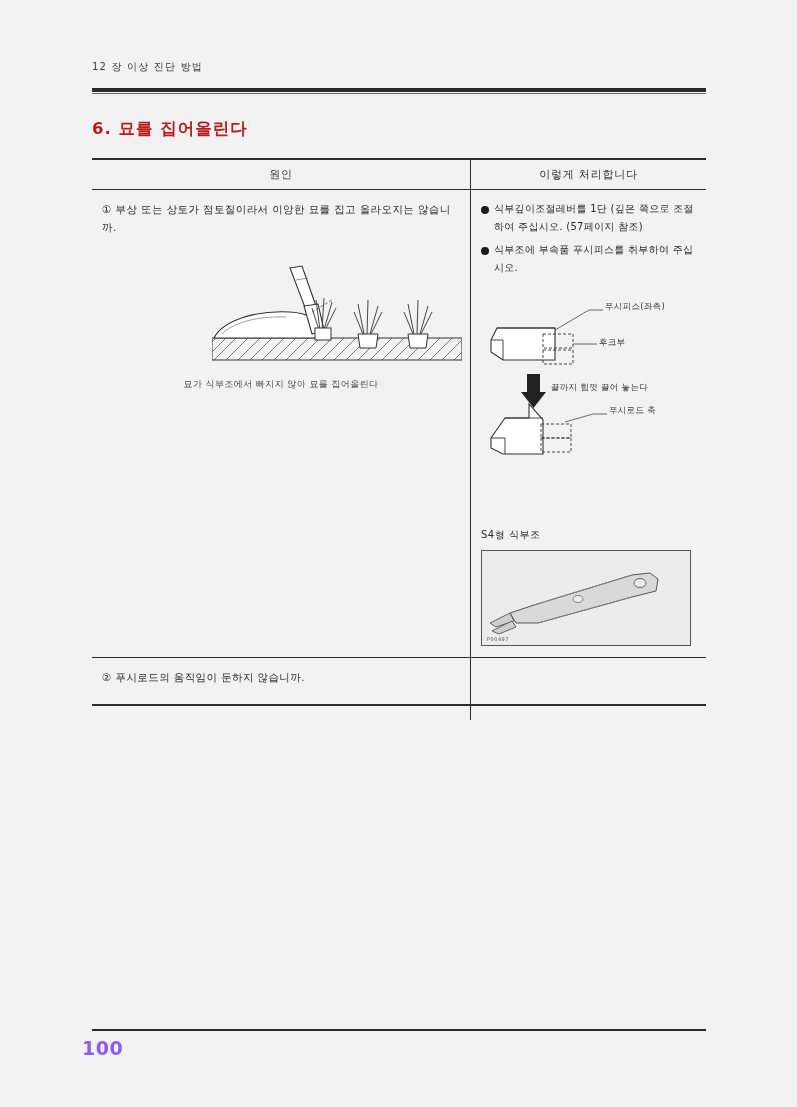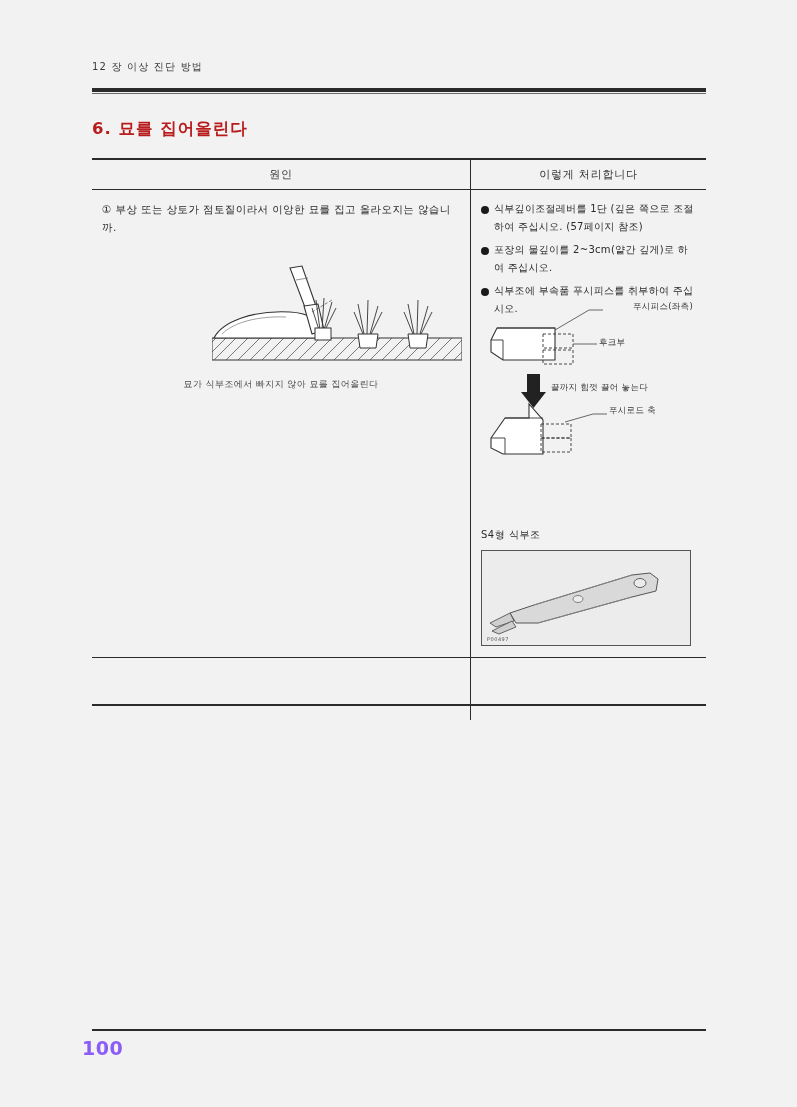--- a/index.html
+++ b/index.html
@@ -312,21 +312,20 @@
             <path d="M201,74 L192,52"></path>
         </g>
         <path d="M196,74 L216,74 L214,88 L198,88 Z" fill="#fff" stroke="#333" stroke-width="1"></path>
       </svg>
     </div>
 
     <div class="fig-caption">묘가 식부조에서 빠지지 않아 묘를 집어올린다</div>
 
     <div class="action-list">
       <div class="action-item">식부깊이조절레버를 1단 (깊은 쪽으로 조절하여 주십시오. (57페이지 참조)</div>
-      <div class="action-item">포장의 물깊이를 2~3cm(얕간 깊게)로 하여 주십시오.</div>
       <div class="action-item">식부조에 부속품 푸시피스를 취부하여 주십시오.</div>
     </div>
 
     <div class="fig-right">
       <svg width="220" height="215" viewBox="0 0 220 215">
 
         <line x1="74" y1="42" x2="108" y2="22" stroke="#444" stroke-width="0.8"></line>
         <line x1="108" y1="22" x2="122" y2="22" stroke="#444" stroke-width="0.8"></line>
 
         <path d="M10,52 L16,40 L74,40 L74,72 L22,72 L10,64 Z" fill="#fff" stroke="#333" stroke-width="1.1"></path>
@@ -343,21 +342,21 @@
         </g>
 
         <path d="M10,150 L24,130 L48,130 L48,116 L62,132 L62,166 L22,166 L10,160 Z" fill="#fff" stroke="#333" stroke-width="1.1"></path>
         <path d="M10,150 L24,150 L24,166" fill="none" stroke="#333" stroke-width="0.9"></path>
         <path d="M24,130 L62,130" fill="none" stroke="#333" stroke-width="0.9"></path>
         <rect x="60" y="136" width="30" height="14" fill="none" stroke="#333" stroke-width="0.9" stroke-dasharray="3,2"></rect>
         <rect x="60" y="150" width="30" height="14" fill="none" stroke="#333" stroke-width="0.9" stroke-dasharray="3,2"></rect>
         <line x1="84" y1="134" x2="112" y2="126" stroke="#444" stroke-width="0.8"></line>
         <line x1="112" y1="126" x2="126" y2="126" stroke="#444" stroke-width="0.8"></line>
       </svg>
-      <div class="lbl" style="left:124px; top:13px;margin-left:28px;">푸시피스(좌측)</div>
+      <div class="lbl" style="left:124px; top:13px;">푸시피스(좌측)</div>
       <div class="lbl" style="left:118px; top:49px;">후크부</div>
       <div class="lbl" style="left:70px; top:94px;">끝까지 힘껏 끌어 놓는다</div>
       <div class="lbl" style="left:128px; top:117px;">푸시로드 축</div>
     </div>
 
     <div class="photo-label">S4형 식부조</div>
 
     <div class="photo-box">
       <svg width="208" height="94" viewBox="0 0 208 94">
         <rect x="0" y="0" width="208" height="94" fill="#ececec"></rect>
@@ -368,19 +367,20 @@
 
         <path d="M28,62 L8,72 L14,76 L32,70 Z" fill="#cfcfcf" stroke="#555" stroke-width="0.9"></path>
         <path d="M30,70 L10,80 L17,83 L34,76 Z" fill="#cfcfcf" stroke="#555" stroke-width="0.9"></path>
 
         <ellipse cx="158" cy="32" rx="6" ry="4.5" fill="#ececec" stroke="#555" stroke-width="0.9"></ellipse>
         <ellipse cx="96" cy="48" rx="5" ry="3.5" fill="#ececec" stroke="#666" stroke-width="0.8"></ellipse>
       </svg>
       <div class="photo-tag">P00497</div>
     </div>
 
+    <div class="cell-text cause2">② 푸시로드의 움직임이 둔하지 않습니까.</div>
 
   </div>
 
   <div class="foot-rule"></div>
   <div class="page-number">100</div>
 
 </div>
 
 </body></html>

